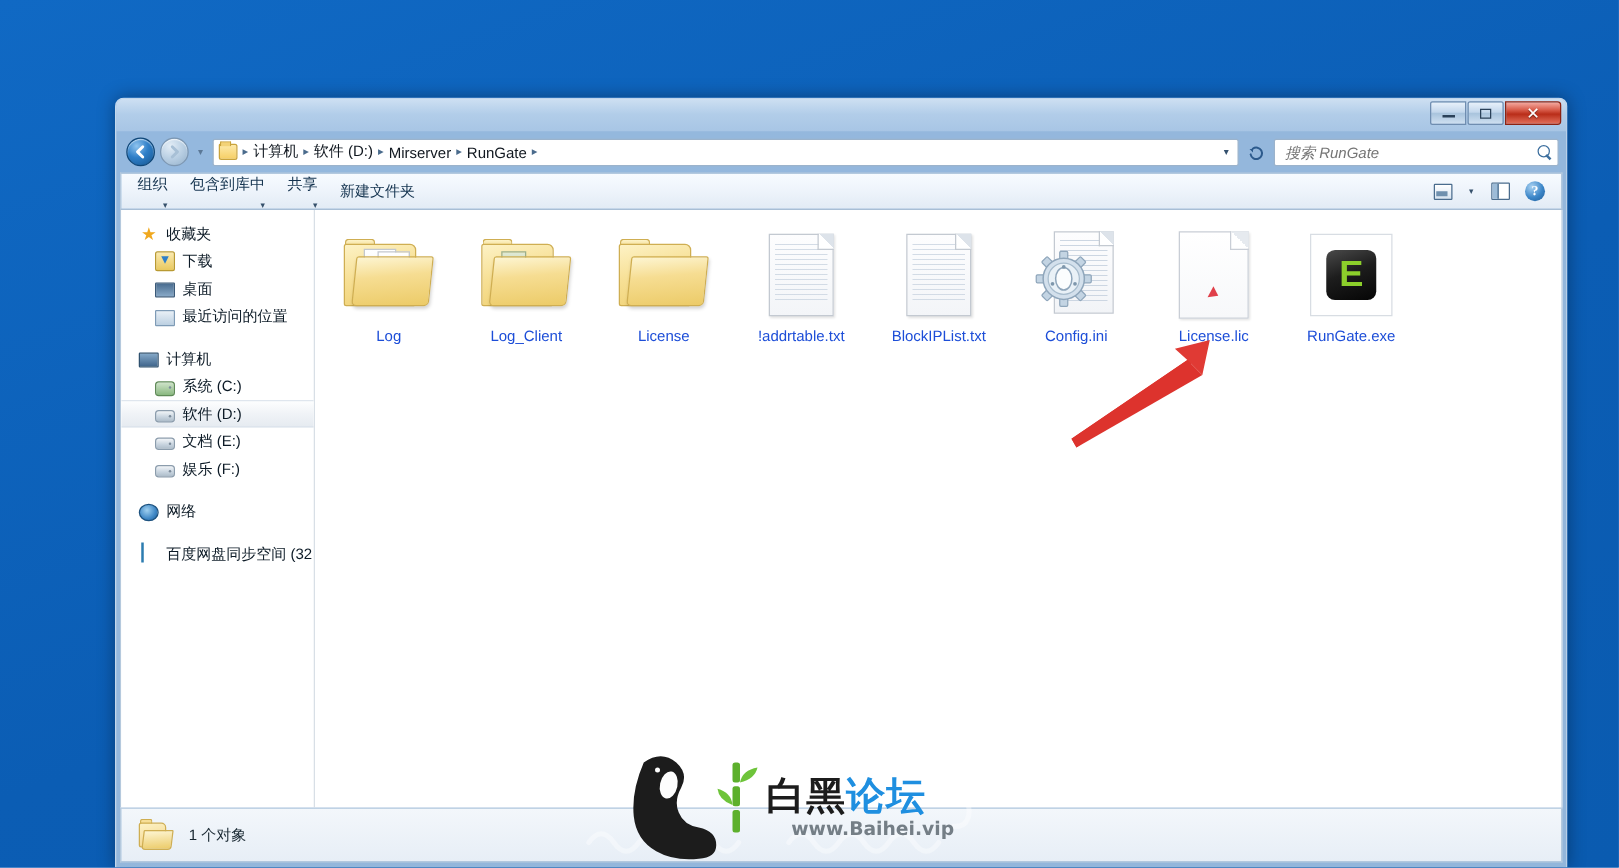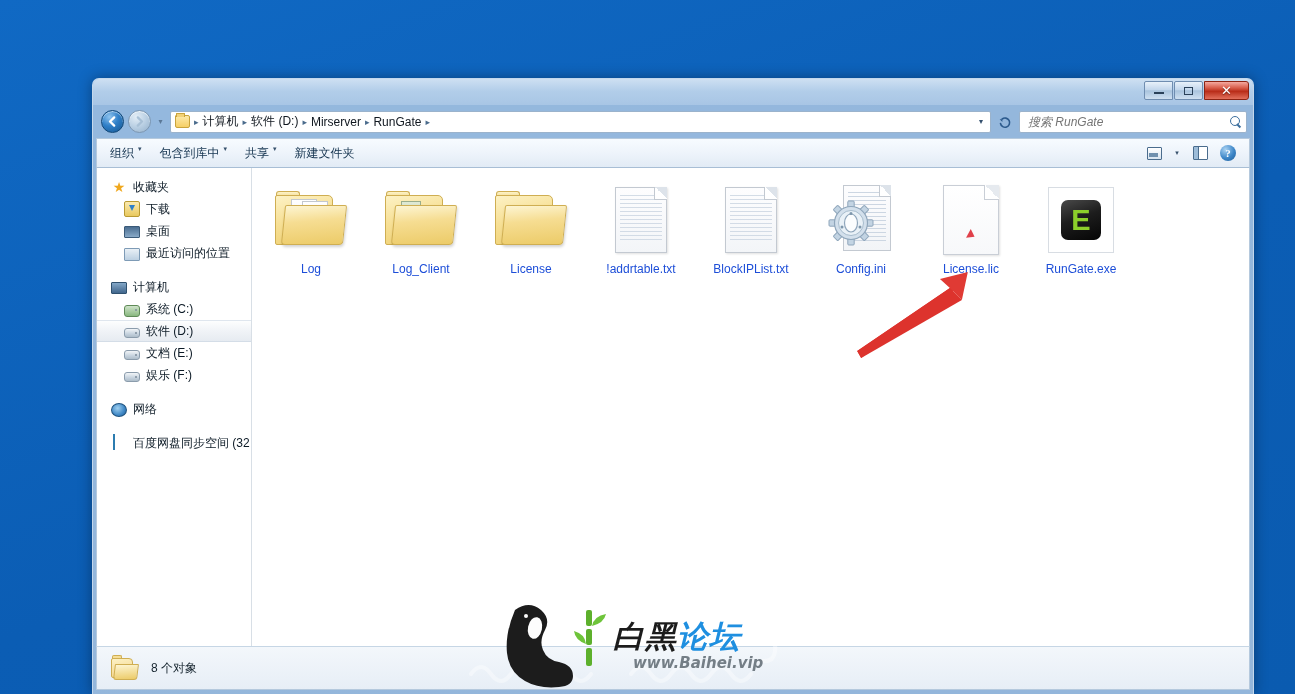--- a/index.html
+++ b/index.html
@@ -160,23 +160,24 @@
     background: linear-gradient(180deg, #f7fbff 0%, #eef4fb 48%, #e2ebf5 100%);
     border: 1px solid #b5c9dd;
     border-bottom: 1px solid #a8bed5;
     display: flex; align-items: center;
     padding: 0 4px;
     font-size: 12px;
     color: #14334f;
   }
   .tbitem {
     padding: 3px 9px;
-    display: flex; align-items: flex-start; gap: 4px;
+    display: flex; align-items: flex-end; gap: 4px;
     white-space: nowrap;
     border-radius: 2px;
+    flex-direction: column;
   }
   .tbcaret { font-size: 7px; color: #36506b; }
   .tbright { margin-left: auto; display:flex; align-items:center; gap: 2px; padding-right: 4px;}
   .tbicon { width: 26px; height: 22px; display:flex; align-items:center; justify-content:center;}
   .viewglyph {
     width: 15px; height: 13px;
     border: 1.4px solid #4a6c8d; border-radius: 1px;
     background: linear-gradient(180deg,#ffffff 0%, #d6e3f0 100%);
     position: relative;
   }
@@ -463,21 +464,20 @@
   }
   #statustext { font-size: 12px; color: #16252f; }
 
   
   #watermark {
     position: absolute;
     left: 463px; top: 578px;
     width: 350px; height: 116px;
     pointer-events: none;
     z-index: 40;
-    font-style: italic;
   }
   #wm-text {
     position:absolute; left:150px; top:38px;
     font-size: 31px; font-weight: bold;
     font-family: "DejaVu Sans", sans-serif;
     letter-spacing: 1px;
     white-space: nowrap;
   }
   #wm-text .b { color:#1c1c1c; }
   #wm-text .g { color:#1f8fe0; }
@@ -771,21 +771,21 @@
       </svg>
     </div>
   </div>
 
   <div id="statusbar">
     <div class="sb-folder">
       <div class="tb"></div>
         <div class="bk"></div>
         <div class="fr"></div>
     </div>
-    <div id="statustext">8 个对象</div>
+    <div id="statustext">1 个对象</div>
   </div>
 </div>
 
 <div id="watermark">
   <svg id="wm-swirls" viewBox="0 0 350 116">
     <g fill="none" stroke="#ffffff" stroke-width="4" stroke-linecap="round" opacity="0.75">
       <path d="M12 30 q-8 14 4 22 q10 6 14 -6"></path>
       <path d="M46 14 q14 -6 18 8 q4 14 -10 16"></path>
       <path d="M92 22 q16 -10 24 4 q6 12 -8 18"></path>
       <path d="M140 10 q18 -4 18 12 q0 12 -12 14"></path>

